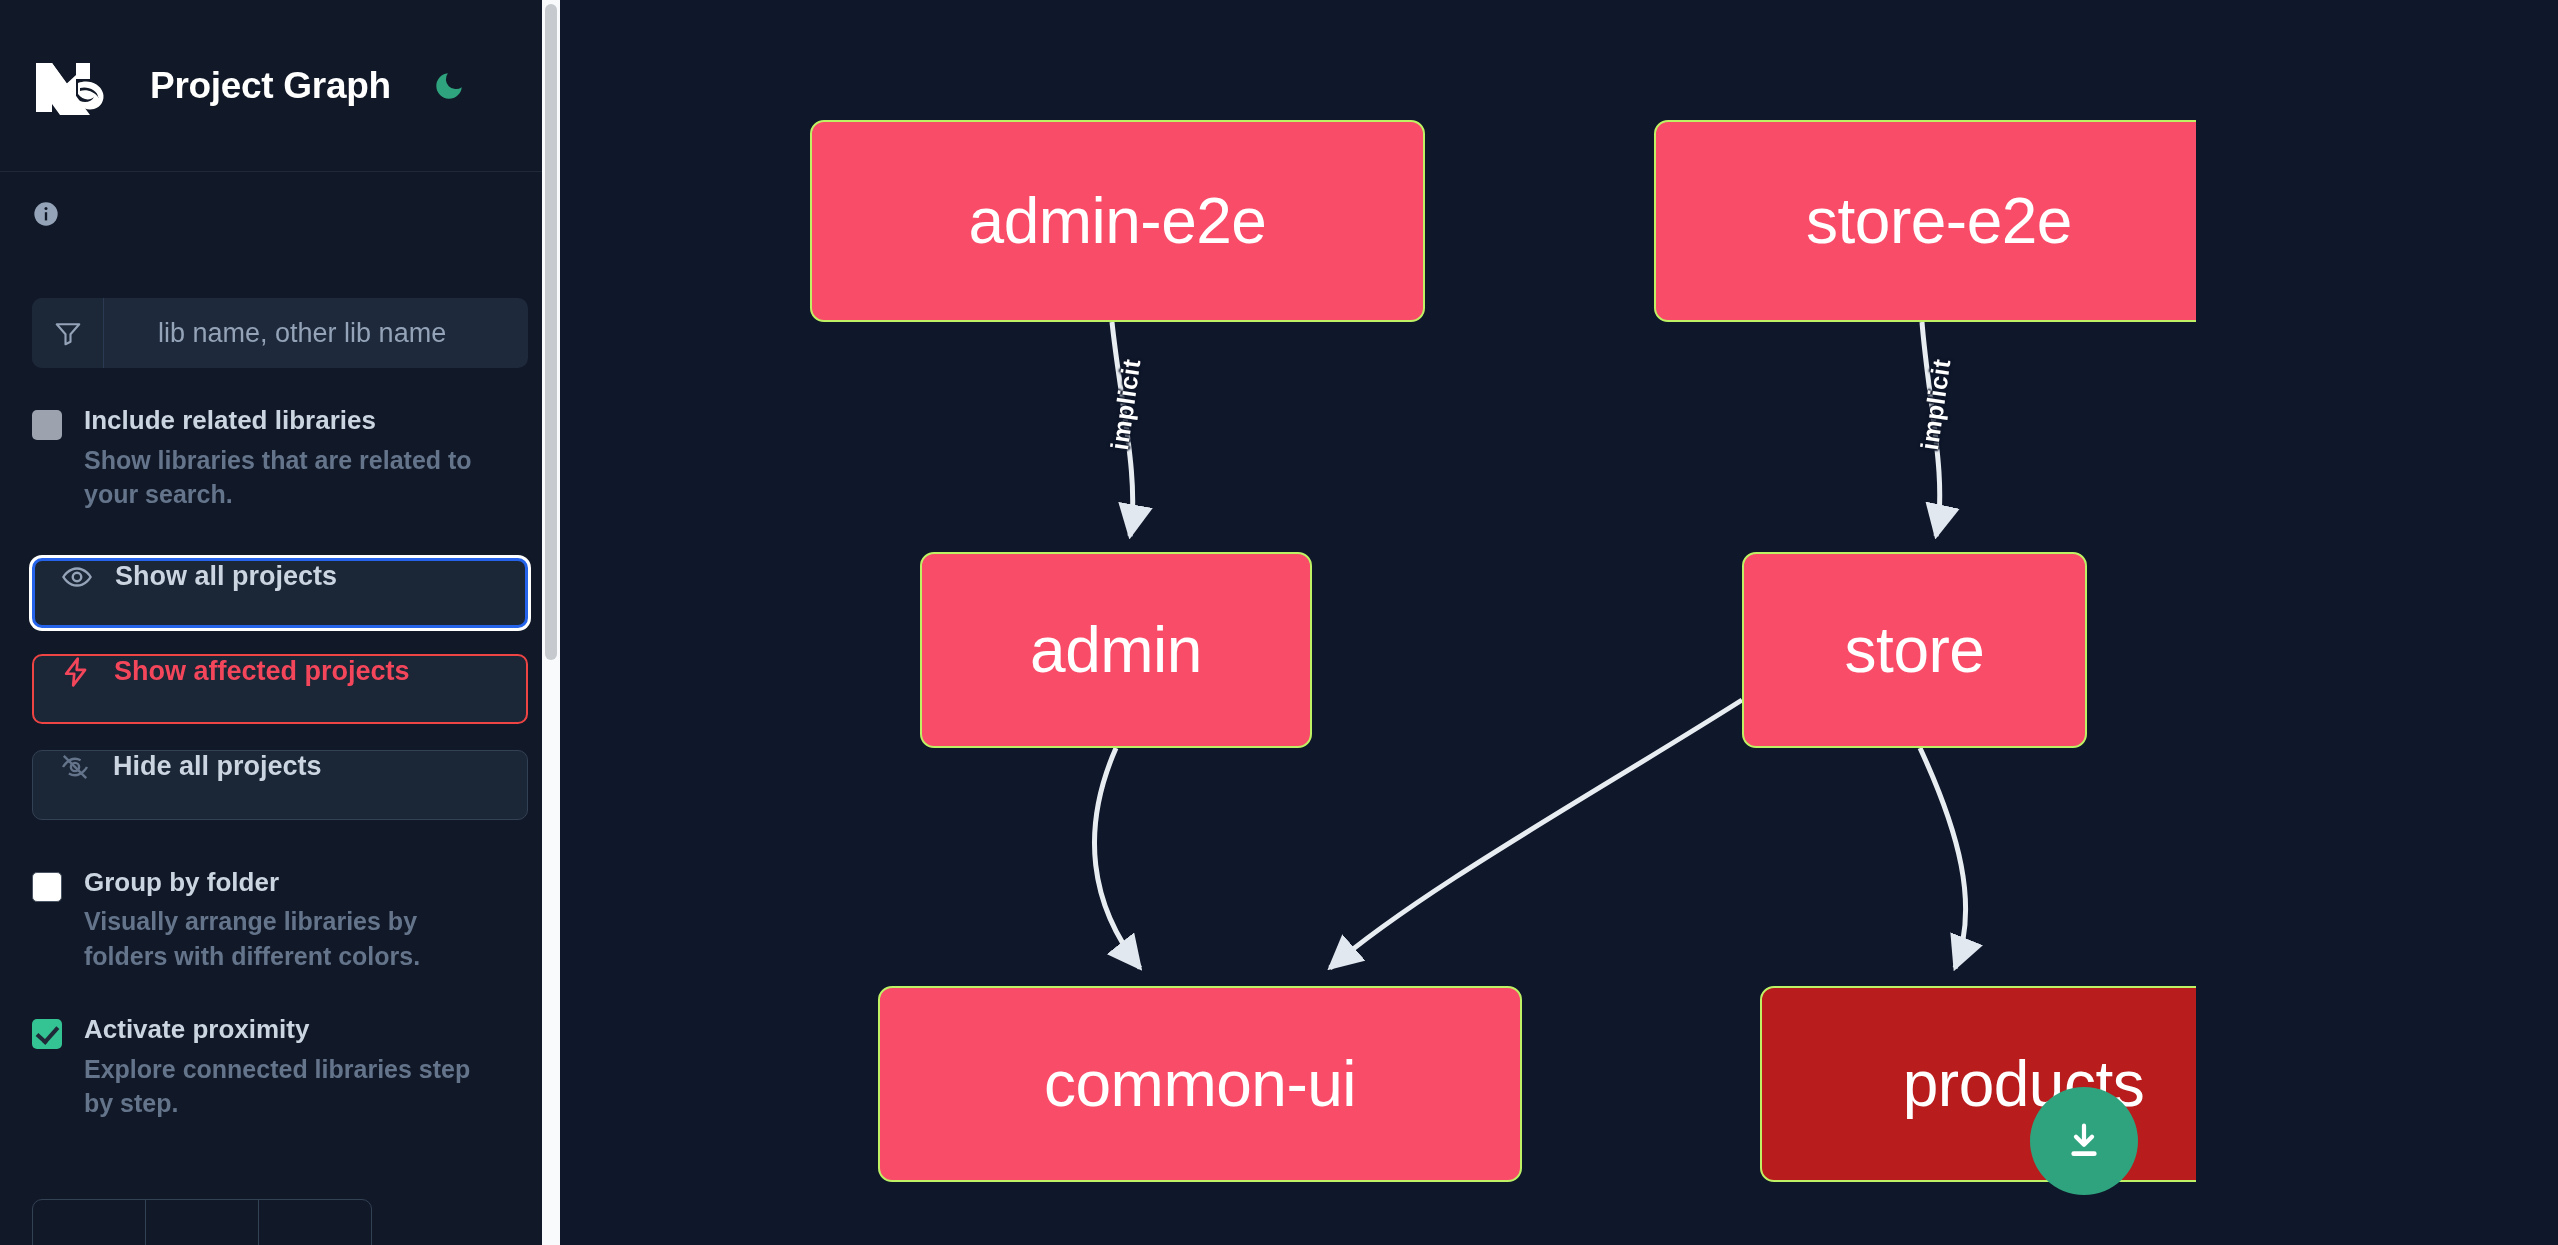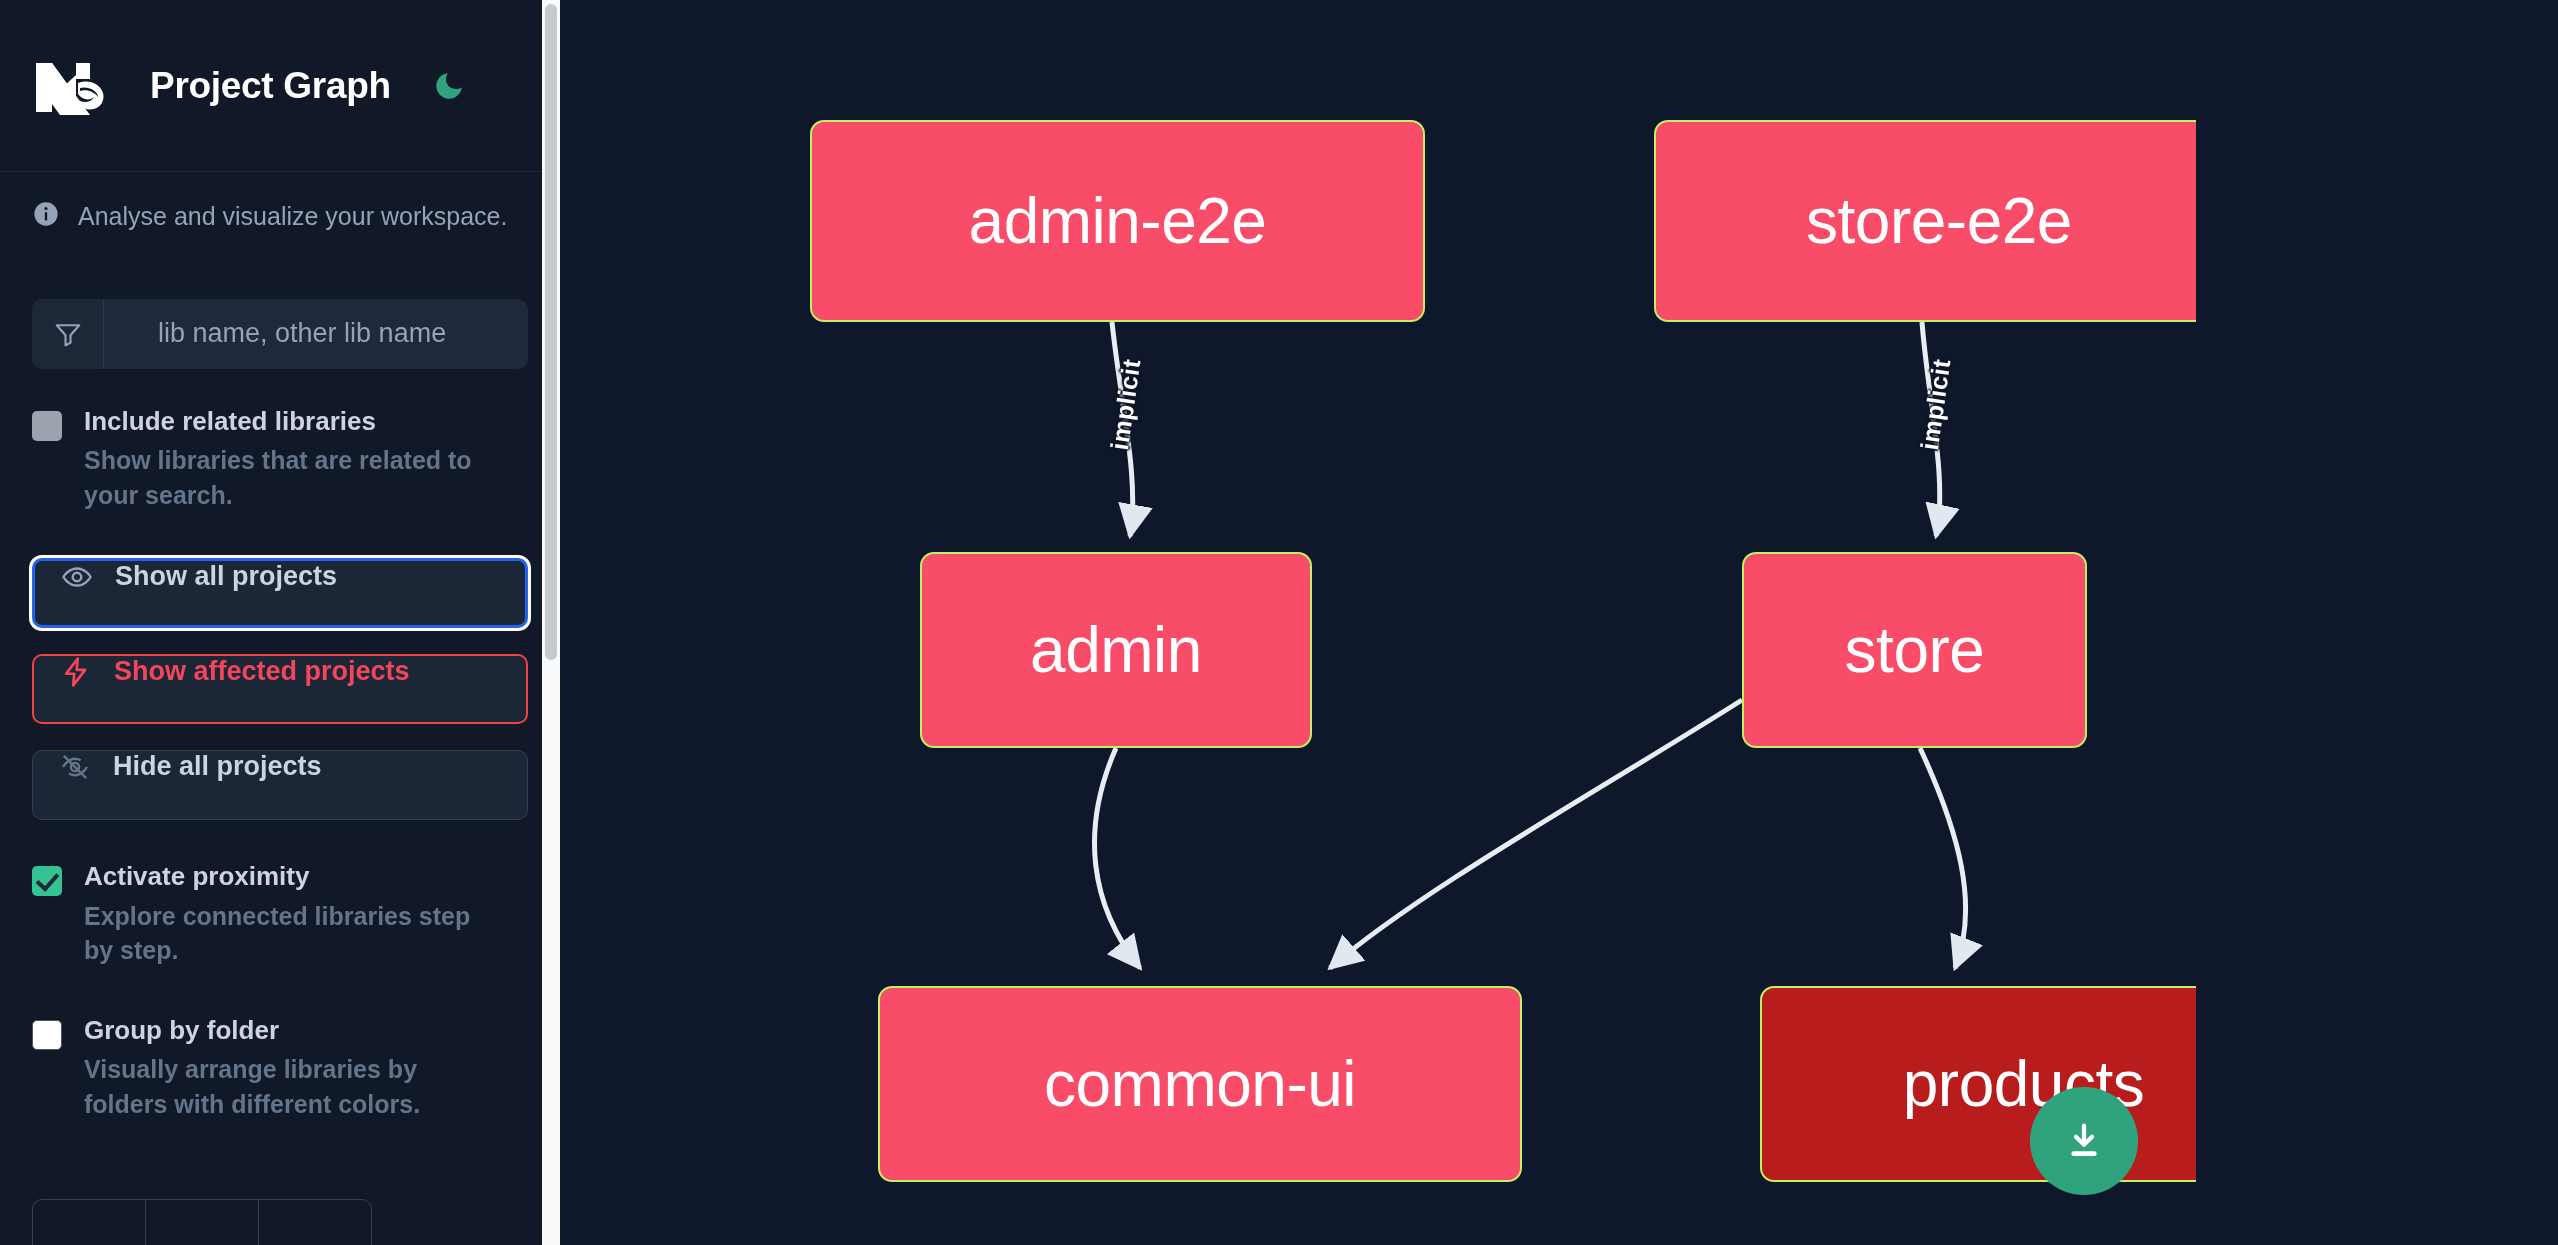--- a/index.html
+++ b/index.html
@@ -238,21 +238,20 @@
     </div>
 
     <div class="info-row">
       <span>
         <svg viewBox="0 0 24 24" width="28" height="28">
           <circle cx="12" cy="12" r="10" fill="#94A3B8"></circle>
           <rect x="11" y="10.5" width="2" height="7" fill="#111827"></rect>
           <circle cx="12" cy="7.3" r="1.3" fill="#111827"></circle>
         </svg>
       </span>
-      <span class="info-text">Analyse and visualize your workspace.</span>
     </div>
 
     <div class="sidebar-body">
 
       <div class="filter-field">
         <span class="filter-icon-box">
           <svg viewBox="0 0 24 24" width="30" height="30">
             <path d="M3 5h18l-7 8v6l-4 2v-8Z" fill="none" stroke="#94A3B8" stroke-width="1.7" stroke-linejoin="round"></path>
           </svg>
         </span>
@@ -291,33 +290,33 @@
           <svg viewBox="0 0 24 24" width="32" height="32">
             <path d="M3 12S6.6 5.8 12 5.8c1.6 0 3 .45 4.2 1.1M21 12s-3.6 6.2-9 6.2
                      c-1.8 0-3.3-.55-4.6-1.3" fill="none" stroke="#64748B" stroke-width="1.8"></path>
             <circle cx="12" cy="12" r="3.1" fill="none" stroke="#64748B" stroke-width="1.8"></circle>
             <line x1="3.6" y1="3.6" x2="20.4" y2="20.4" stroke="#64748B" stroke-width="1.8"></line>
           </svg>
         </span>
         <span class="btn-label">Hide all projects</span>
       </div>
 
+      <div class="check-block" style="margin-top:46px">
+        <span class="cb empty"></span>
+        <span class="check-text">
+          <span class="check-title" style="display:block">Group by folder</span>
+          <span class="check-desc" style="display:block">Visually arrange libraries by folders with different colors.</span>
+        </span>
+      </div>
+
       <div class="check-block" style="margin-top:40px">
         <span class="cb green"></span>
         <span class="check-text">
           <span class="check-title" style="display:block">Activate proximity</span>
           <span class="check-desc" style="display:block">Explore connected libraries step by step.</span>
-        </span>
-      </div>
-
-      <div class="check-block" style="margin-top:46px">
-        <span class="cb empty"></span>
-        <span class="check-text">
-          <span class="check-title" style="display:block">Group by folder</span>
-          <span class="check-desc" style="display:block">Visually arrange libraries by folders with different colors.</span>
         </span>
       </div>
 
     </div>
 
     <div class="bottom-group">
       <div></div>
       <div></div>
       <div></div>
     </div>

